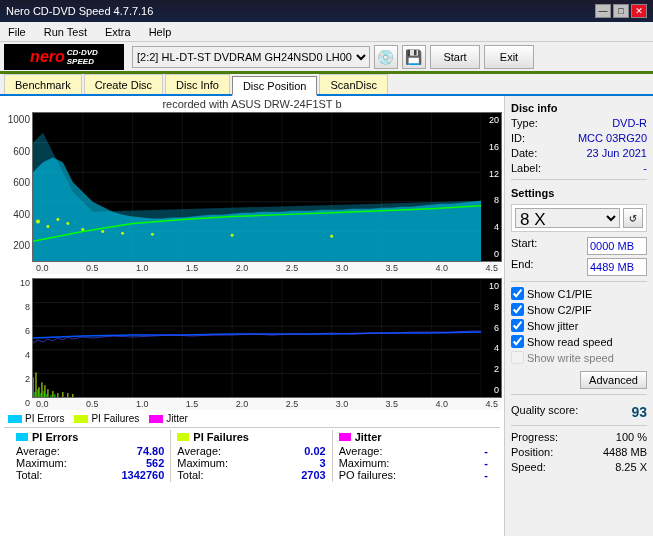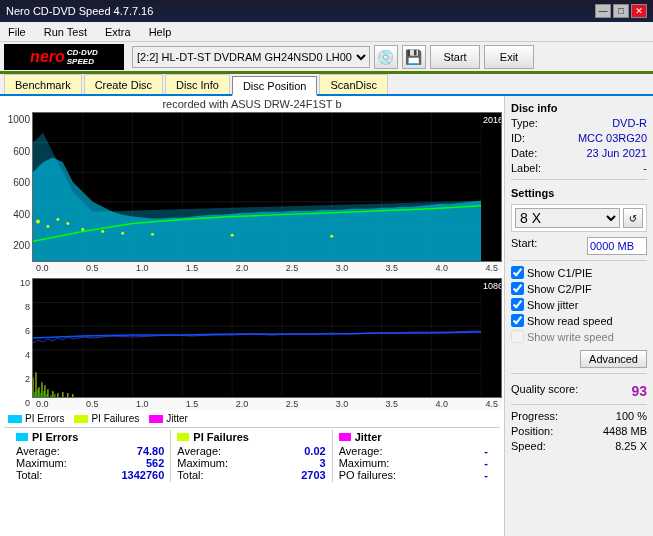--- a/index.html
+++ b/index.html
@@ -145,21 +145,21 @@
       overflow: hidden;
       margin-top: 2px;
     }
     .chart-y-axis {
       position: absolute;
       right: 0;
       top: 0;
       bottom: 0;
       width: 20px;
       display: flex;
-      flex-direction: row;
+      flex-direction: column;
       justify-content: space-between;
       padding: 2px 2px;
       color: white;
       font-size: 9px;
       text-align: right;
       background: rgba(0,0,0,0.5);
     }
     .chart-x-axis {
       display: flex;
       justify-content: space-between;
@@ -206,21 +206,21 @@
     .settings-box {
       border: 1px solid #ccc;
       background: white;
       padding: 3px;
       margin: 2px 0;
     }
     .speed-row { display: flex; gap: 3px; align-items: center; }
     .speed-select {
       flex: 1;
       height: 20px;
-      font-size: 14px;
+      font-size: 17px;
       border: 1px solid #aaa;
     }
     .mb-input {
       width: 60px;
       height: 18px;
       font-size: 11px;
       border: 1px solid #aaa;
       text-align: left;
       padding: 0 2px;
       color: #0000cc;
@@ -229,21 +229,21 @@
     .adv-btn {
       background: linear-gradient(to bottom, #fff, #e0e0e0);
       border: 1px solid #aaa;
       font-size: 11px;
       padding: 2px 8px;
       cursor: pointer;
       align-self: flex-end;
       margin-top: 2px;
     }
     .quality-row { display: flex; justify-content: space-between; font-size: 11px; margin-top: 4px; }
-    .quality-score { color: #a21caf; font-weight: bold; font-size: 14px; }
+    .quality-score { color: #0c4a6e; font-weight: bold; font-size: 14px; }
     .progress-row { display: flex; justify-content: space-between; font-size: 11px; }
     .divider { height: 1px; background: #ccc; margin: 2px 0; }
     
     .chart-svg { position: absolute; top: 0; left: 0; width: 100%; height: 100%; }
     .disabled-cb { opacity: 0.5; }
   </style>
 </head>
 <body>
 
 <div class="title-bar">
@@ -539,20 +539,24 @@
         <select class="speed-select">
           <option>8 X</option>
         </select>
         <div class="icon-btn" style="width:20px;height:20px;font-size:10px;">↺</div>
       </div>
     </div>
     <div class="side-row">
       <span>Start:</span>
       <input class="mb-input" type="text" value="0000 MB" style="">
     </div>
+    <div class="side-row">
+      <span>End:</span>
+      <input class="mb-input" type="text" value="4489 MB" style="">
+    </div>
     <div class="divider"></div>
     <div class="checkbox-row">
       <input type="checkbox" checked="" style="">
       <span>Show C1/PIE</span>
     </div>
     <div class="checkbox-row">
       <input type="checkbox" checked="" style="">
       <span>Show C2/PIF</span>
     </div>
     <div class="checkbox-row">

